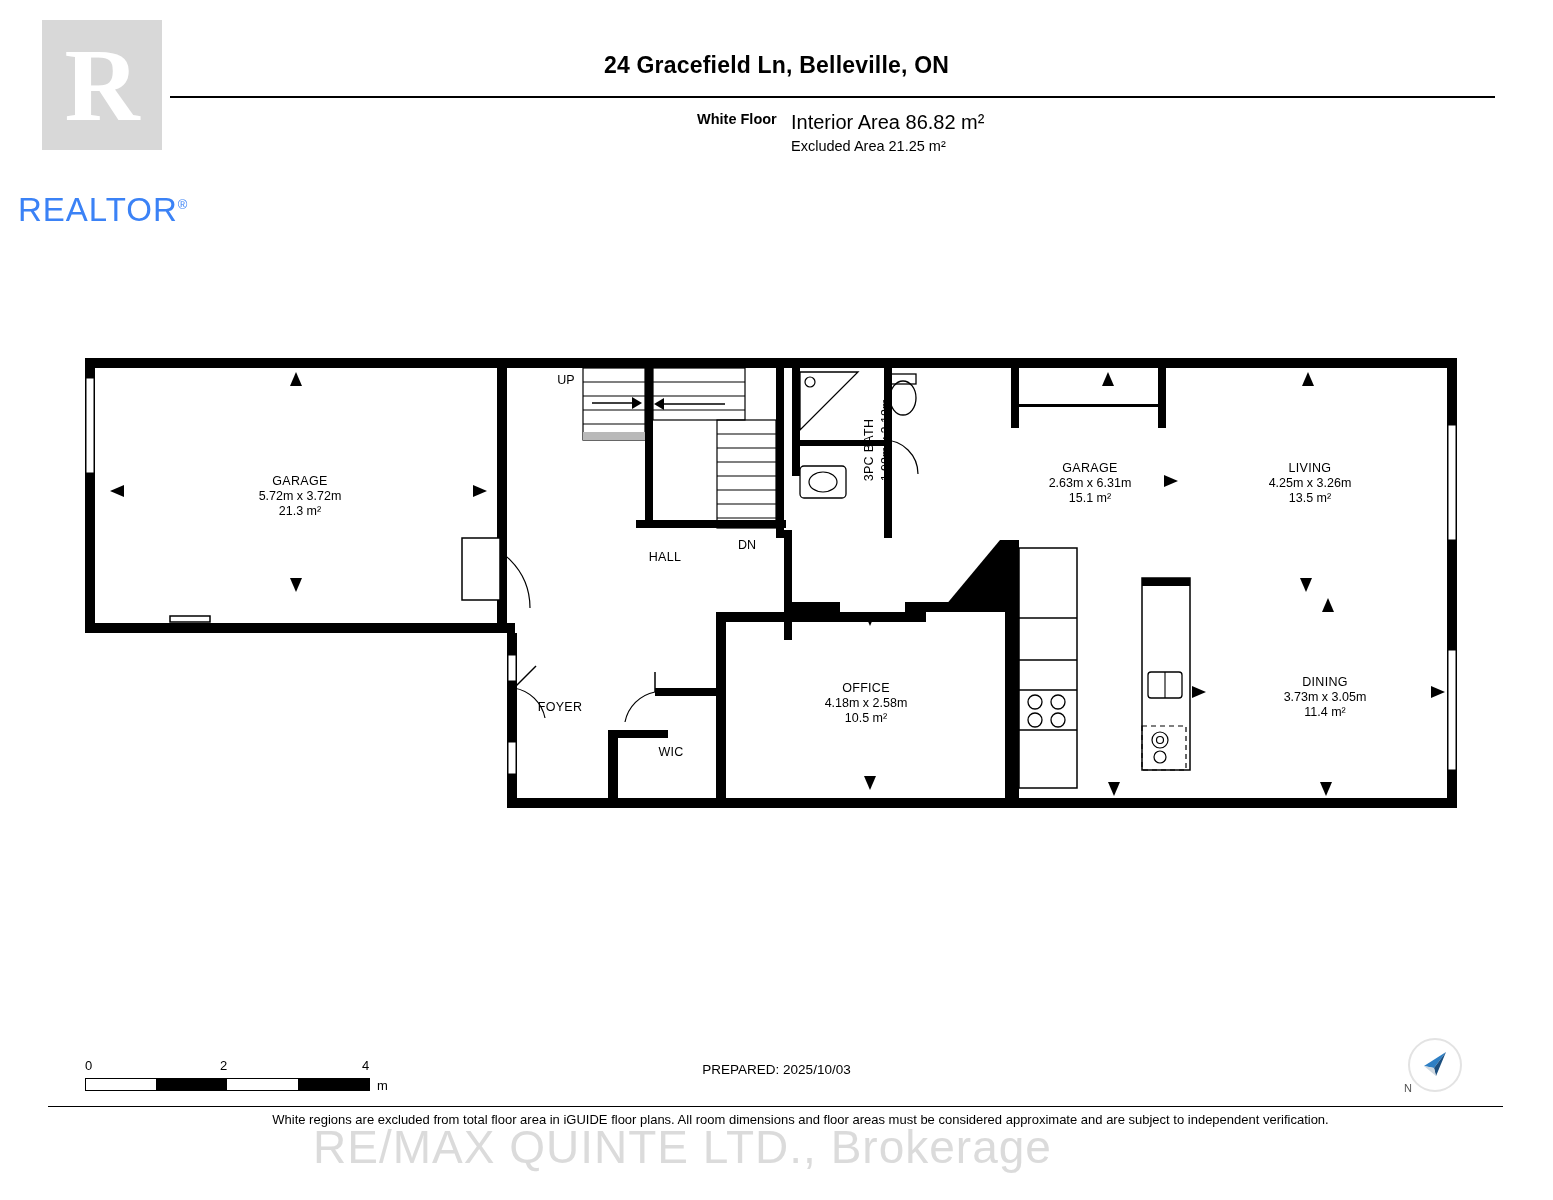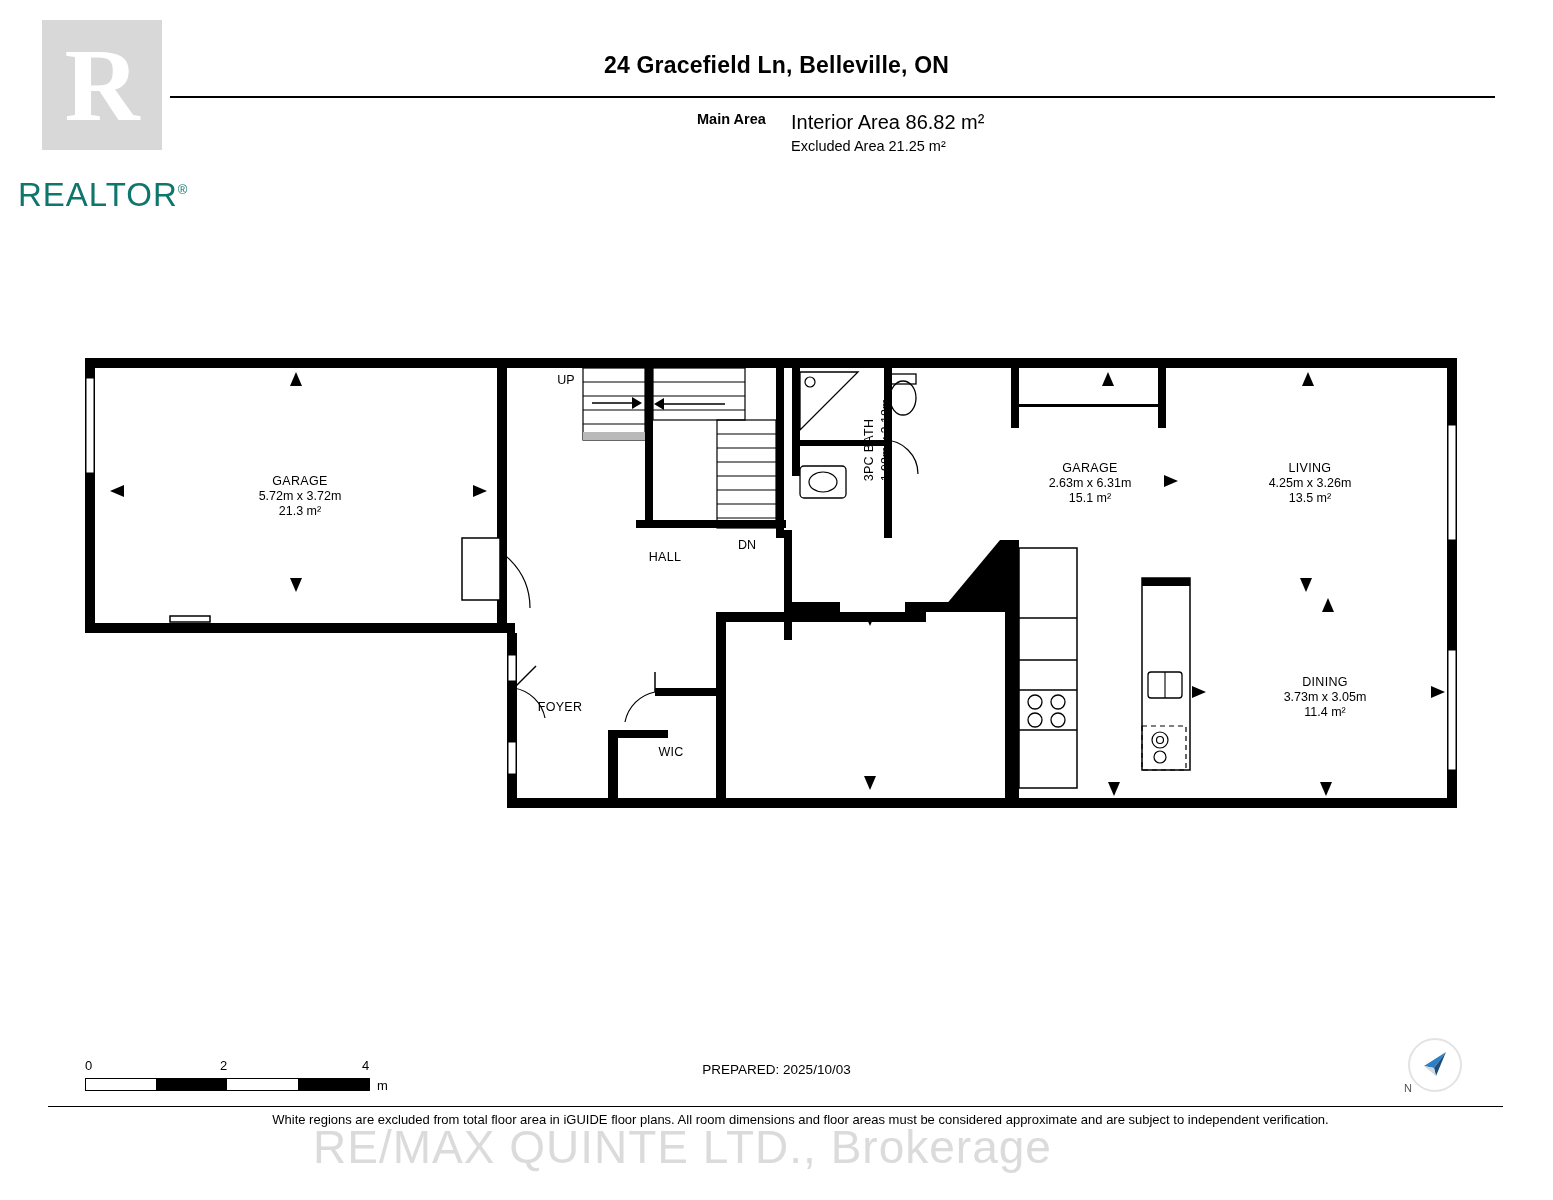--- a/index.html
+++ b/index.html
@@ -12,22 +12,22 @@
   
   #realtor-logo{left:18px;top:18px;width:185px;height:190px;}
   #realtor-logo .rbox{
     position:absolute;left:24px;top:2px;width:120px;height:130px;
     background:#d8d8d8;display:flex;align-items:center;justify-content:center;
   }
   #realtor-logo .rbox span{
     font-family:"Liberation Serif",serif;font-size:104px;font-weight:700;color:#ffffff;line-height:1;
   }
   #realtor-logo .rword{
-    position:absolute;left:0;top:158px;width:185px;text-align:left;
-    font-size:33px;letter-spacing:1px;color:#0f766e;font-weight:400;
+    position:absolute;left:0;top:173px;width:185px;text-align:left;
+    font-size:33px;letter-spacing:1px;color:#3b82f6;font-weight:400;
   }
   #realtor-logo .rword sup{font-size:13px;vertical-align:super;}
 
   #title{
     left:0;top:52px;width:1553px;text-align:center;
     font-size:23px;font-weight:700;letter-spacing:.2px;
   }
   #title-rule{left:170px;top:96px;width:1325px;height:2px;background:#000;}
 
   #floor-label{left:697px;top:111px;font-size:14.5px;font-weight:700;}
@@ -69,21 +69,21 @@
   <div class="rbox">
     <span>R</span>
   </div>
   <div class="rword">
     <span>REALTOR</span><sup>®</sup>
   </div>
 </div>
 
 <div class="abs" id="title">24 Gracefield Ln, Belleville, ON</div>
 <div class="abs" id="title-rule"></div>
-<div class="abs" id="floor-label">Main Area</div>
+<div class="abs" id="floor-label">White Floor</div>
 <div class="abs" id="interior-area">Interior Area 86.82 m²</div>
 <div class="abs" id="excluded-area">Excluded Area 21.25 m²</div>
 
 <div class="abs" id="plan">
   <svg width="1553" height="1200" viewBox="0 0 1553 1200" xmlns="http://www.w3.org/2000/svg">
 
     <rect x="85" y="358" width="422" height="10" fill="#000"></rect>
     <rect x="85" y="358" width="10" height="275" fill="#000"></rect>
     <rect x="85" y="623" width="430" height="10" fill="#000"></rect>
     <rect x="497" y="358" width="10" height="275" fill="#000"></rect>
@@ -245,20 +245,25 @@
     <div>4.25m x 3.26m</div>
     <div>13.5 m²</div>
   </div>
 
   <div class="rlabel" style="left:1230px;top:675px;width:190px;">
     <div class="n">DINING</div>
     <div>3.73m x 3.05m</div>
     <div>11.4 m²</div>
   </div>
 
+  <div class="rlabel" style="left:771px;top:681px;width:190px;">
+    <div class="n">OFFICE</div>
+    <div>4.18m x 2.58m</div>
+    <div>10.5 m²</div>
+  </div>
 
   <div class="rlabel vert" style="left:862px;top:510px;width:120px;">
     <span class="n">3PC BATH</span>
   </div>
   <div class="rlabel vert" style="left:879px;top:510px;width:140px;">
     <span>1.98m x 2.18m</span>
   </div>
 
   <div class="rlabel" style="left:605px;top:550px;width:120px;">
     <span class="n">HALL</span>

